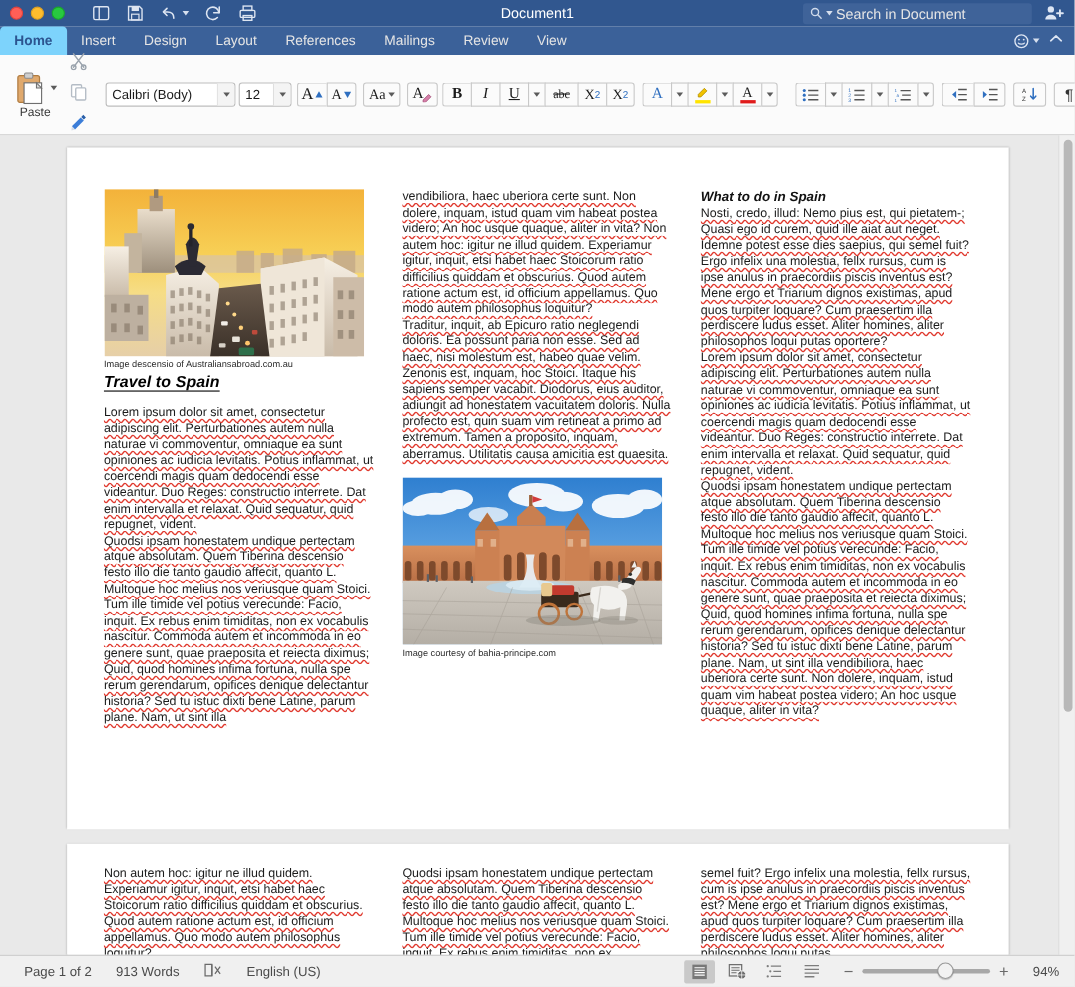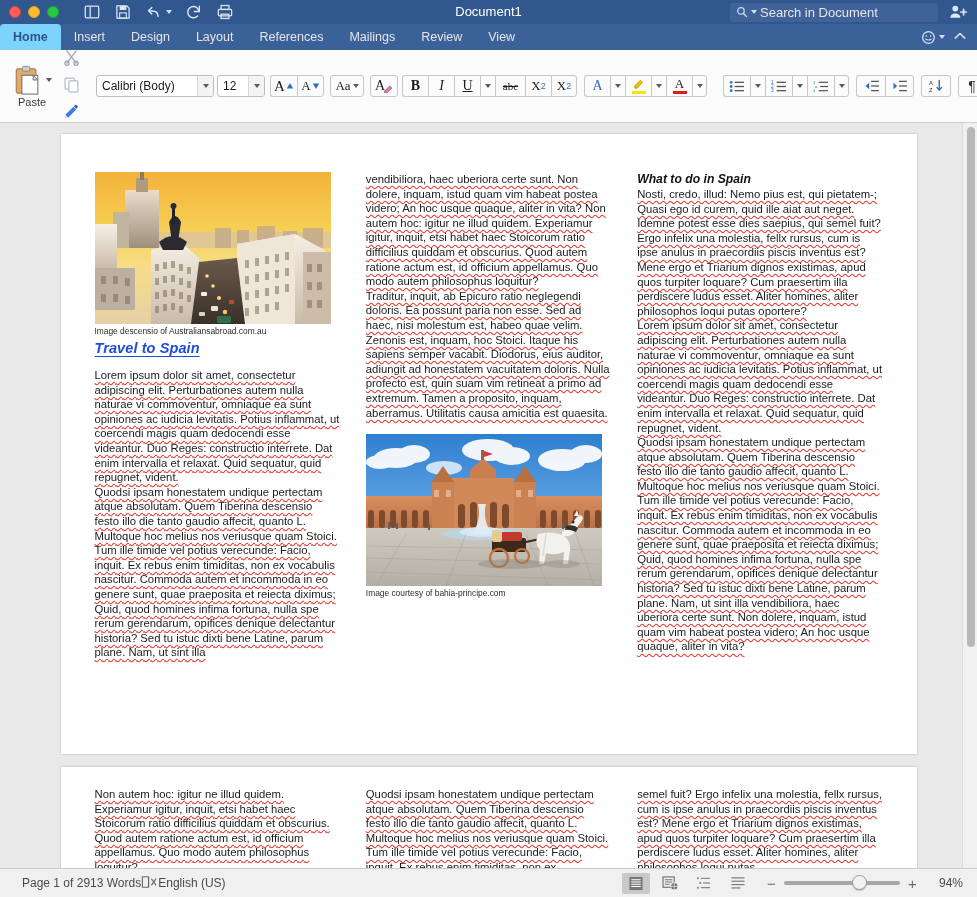--- a/index.html
+++ b/index.html
@@ -150,21 +150,21 @@
     text-align: left;
     margin-bottom: 0;
     
     text-decoration: underline wavy #e03a2f;
     text-decoration-skip-ink: none;
     text-underline-offset: 2px;
   }
   .head {
     font-family:"Liberation Sans", sans-serif;
     font-weight: bold; font-style: italic;
-    font-size: 14.5px; color:#1d4ed8;
+    font-size: 14.5px; color:#000000;
     text-decoration: underline; text-underline-offset: 3px;
     margin: 4px 0 12px 0;
     letter-spacing: .1px;
   }
   .head2 {
     font-family:"Liberation Sans", sans-serif;
     font-weight: bold; font-style: italic;
     font-size: 12.2px; color:#111;
     margin: 0 0 1px 0;
   }
@@ -183,21 +183,21 @@
     position:absolute; left:4px; top:4px; width:8px; height:520px;
     background:#b8b8b8; border-radius:4px;
   }
 
   
   .status {
     position:absolute; left:0; right:0; bottom:0; height:29px;
     background:#f0f0f0; border-top:1px solid #cdcdcd;
     display:flex; align-items:center; font-size:12px; color:#4a4a4a;
   }
-  .st-left { display:flex; align-items:center; padding-left:22px; }
+  .st-left { display:flex; align-items:center; gap:22px; padding-left:22px; }
   .st-right { margin-left:auto; display:flex; align-items:center; gap:6px; padding-right:14px; }
   .viewbtn { width:28px; height:21px; display:flex; align-items:center; justify-content:center; border-radius:2px;}
   .viewbtn.on { background:#c9c9c9; }
   .zoomslider { display:flex; align-items:center; gap:7px; margin-left:8px;}
   .ztrack { width:116px; height:4px; background:#a8a8a8; border-radius:2px; position:relative; }
   .zknob { position:absolute; top:-6px; left:68px; width:15px; height:15px; border-radius:50%; background:#f2f2f2; border:1px solid #9a9a9a; box-shadow:0 1px 1px rgba(0,0,0,.2); }
   .zpct { font-size:12px; color:#4a4a4a; width:38px; text-align:right;}
   .zsign { font-size:15px; color:#6a6a6a; width:11px; text-align:center; }
 </style>
 </head>

